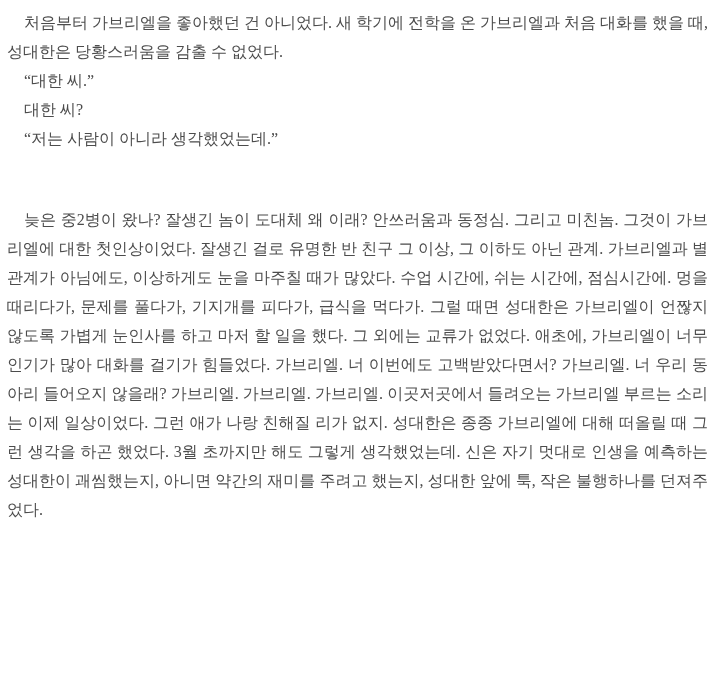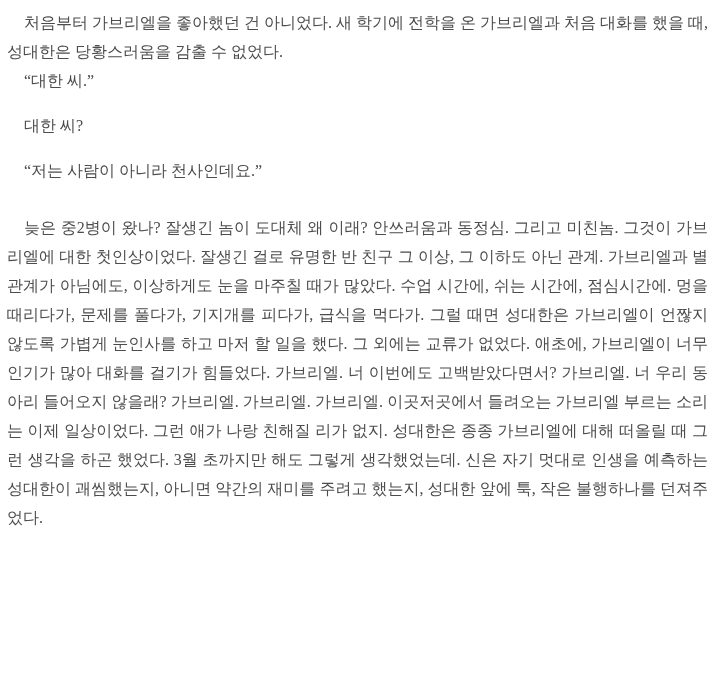--- a/index.html
+++ b/index.html
@@ -24,30 +24,30 @@
     background: #ffffff;
   }
   .para {
     margin: 0;
     text-indent: 17px;
     text-align: justify;
     word-break: break-all;
     white-space: normal;
   }
   .gap-large   { }
-  .gap-small   { margin-top: 16px; }
-  .gap-section { margin-top: 28px; }
+  .gap-small   { }
+  .gap-section { margin-top: 52px; }
 </style>
 </head>
 <body>
 
 <div class="page">
   <p class="para">처음부터 가브리엘을 좋아했던 건 아니었다. 새 학기에 전학을 온 가브리엘과 처음 대화를 했을 때, 성대한은 당황스러움을 감출 수 없었다.</p>
 
   <p class="para gap-large">“대한 씨.”</p>
 
   <p class="para gap-small">대한 씨?</p>
 
-  <p class="para gap-small">“저는 사람이 아니라 천사인데요.”</p>
+  <p class="para gap-small">“저는 사람이 아니라 생각했었는데.”</p>
 
 
   <p class="para gap-section">늦은 중2병이 왔나? 잘생긴 놈이 도대체 왜 이래? 안쓰러움과 동정심. 그리고 미친놈. 그것이 가브리엘에 대한 첫인상이었다. 잘생긴 걸로 유명한 반 친구 그 이상, 그 이하도 아닌 관계. 가브리엘과 별 관계가 아님에도, 이상하게도 눈을 마주칠 때가 많았다. 수업 시간에, 쉬는 시간에, 점심시간에. 멍을 때리다가, 문제를 풀다가, 기지개를 피다가, 급식을 먹다가. 그럴 때면 성대한은 가브리엘이 언짢지 않도록 가볍게 눈인사를 하고 마저 할 일을 했다. 그 외에는 교류가 없었다. 애초에, 가브리엘이 너무 인기가 많아 대화를 걸기가 힘들었다. 가브리엘. 너 이번에도 고백받았다면서? 가브리엘. 너 우리 동아리 들어오지 않을래? 가브리엘. 가브리엘. 가브리엘. 이곳저곳에서 들려오는 가브리엘 부르는 소리는 이제 일상이었다. 그런 애가 나랑 친해질 리가 없지. 성대한은 종종 가브리엘에 대해 떠올릴 때 그런 생각을 하곤 했었다. 3월 초까지만 해도 그렇게 생각했었는데. 신은 자기 멋대로 인생을 예측하는 성대한이 괘씸했는지, 아니면 약간의 재미를 주려고 했는지, 성대한 앞에 툭, 작은 불행하나를 던져주었다.</p>
 </div>
 
 </body></html>

